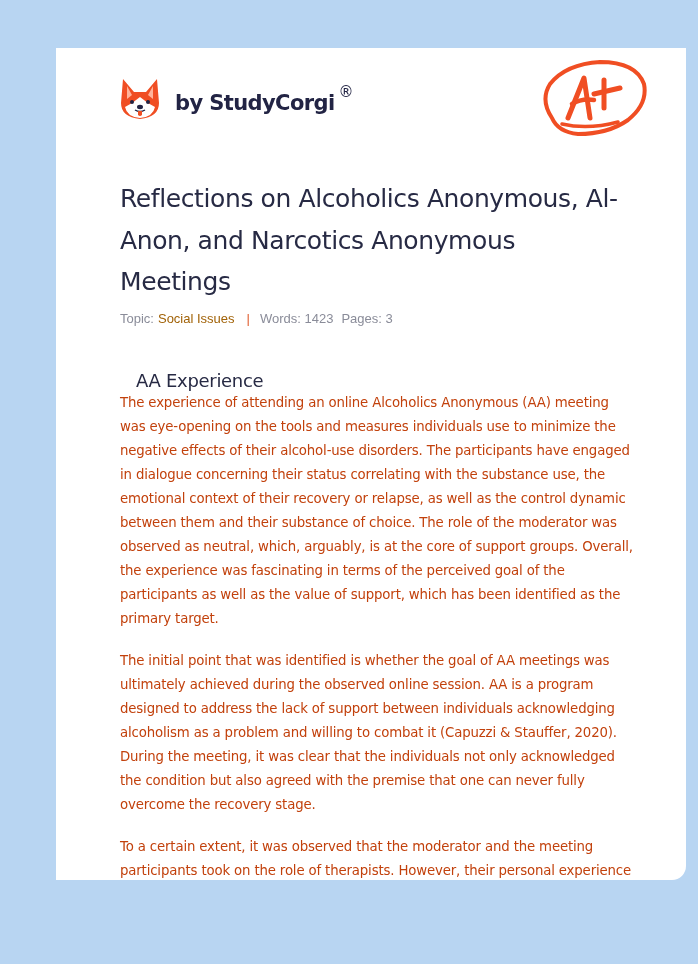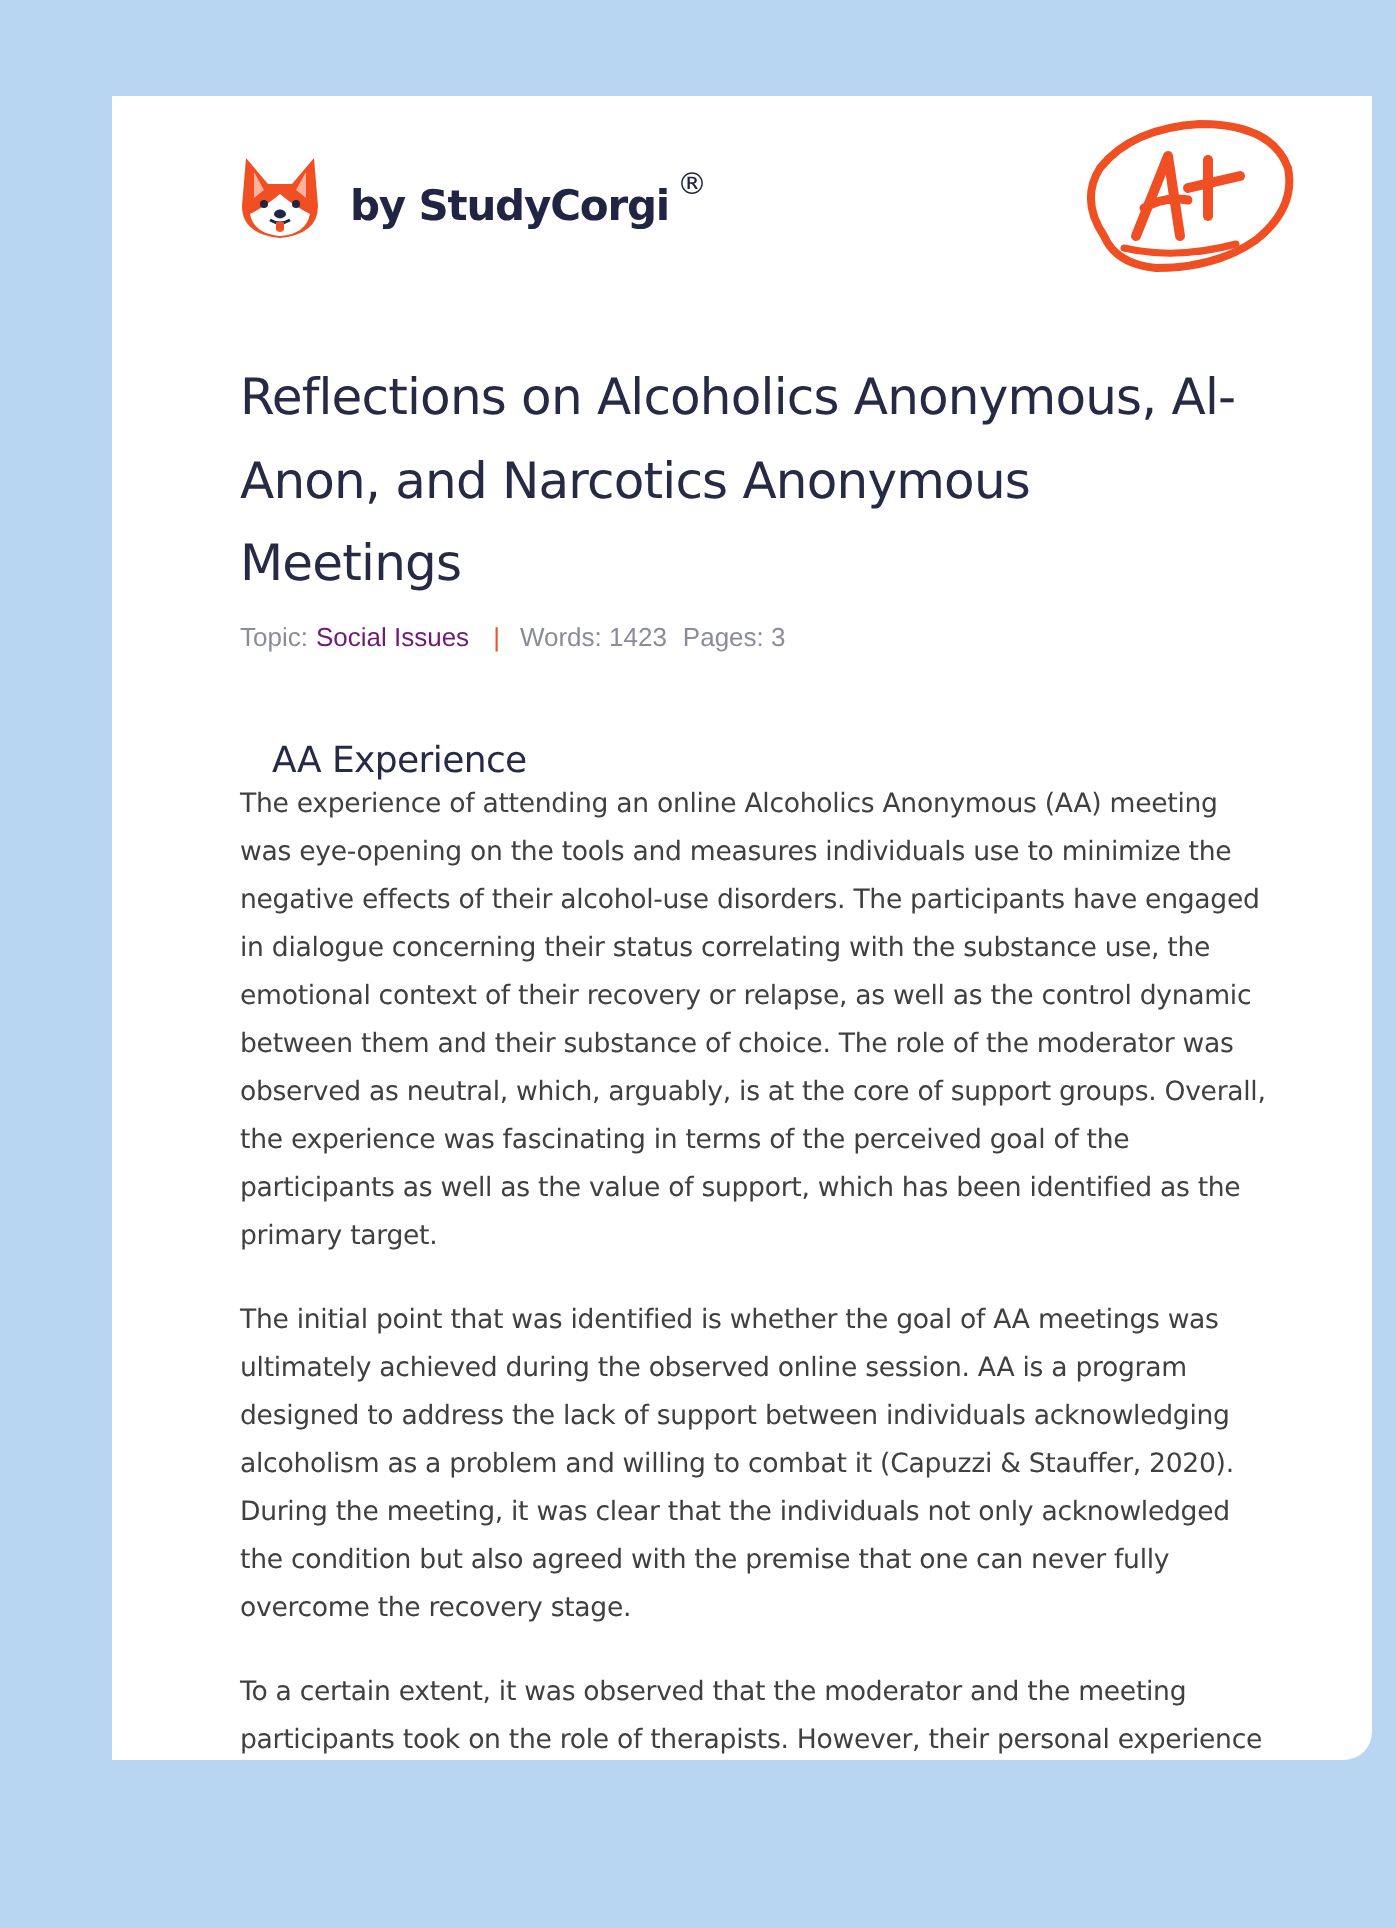--- a/index.html
+++ b/index.html
@@ -77,21 +77,21 @@
       position: absolute;
       left: 64px;
       top: 263px;
       font-size: 13px;
       color: #8a8c99;
       display: flex;
       align-items: flex-end;
       white-space: nowrap;
     }
     .meta .topic-value {
-      color: #701a75;
+      color: #a16207;
       margin-left: 4px;
     }
     .meta .sep {
       color: #e05a2b;
       margin: 0 10px 0 12px;
     }
     .meta .pages {
       margin-left: 8px;
     }
     .section-heading {
@@ -109,21 +109,21 @@
       position: absolute;
       left: 64px;
       top: 343px;
       width: 516px;
     }
     .body-text p {
       margin: 0 0 18px 0;
       font-family: "DejaVu Sans", sans-serif;
       font-size: 13.3px;
       line-height: 24px;
-      color: #404040;
+      color: #c2410c;
       letter-spacing: -0.15px;
     }
   </style>
 </head>
 <body>
 
 <div class="card">
 
   <div class="brand">
     <svg class="corgi" viewBox="0 0 40 44">

